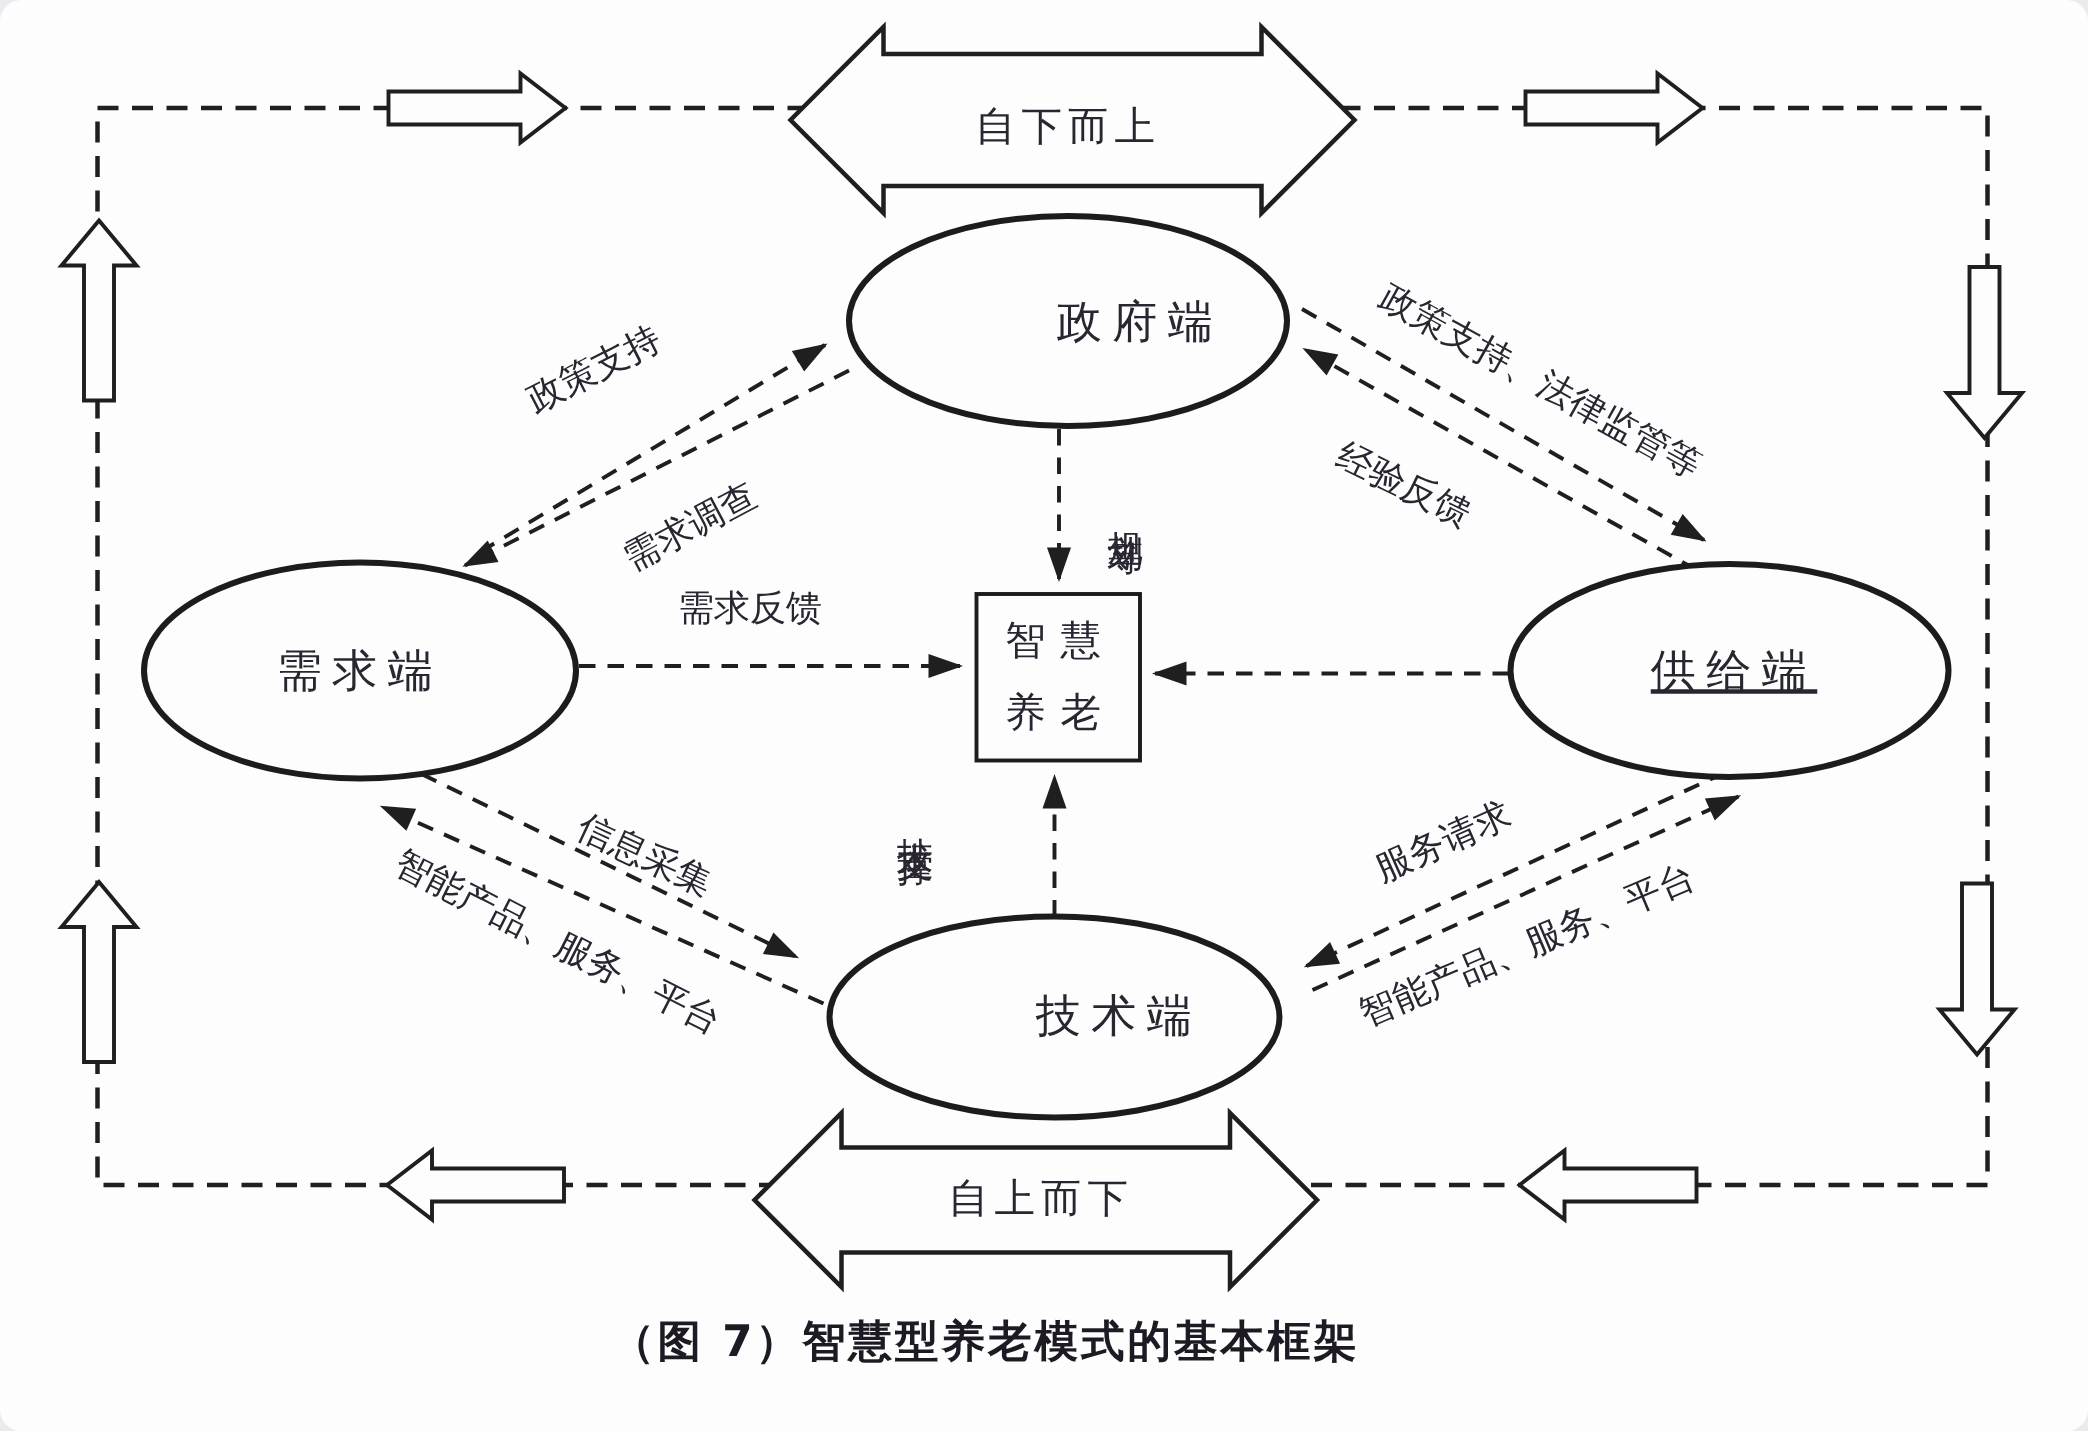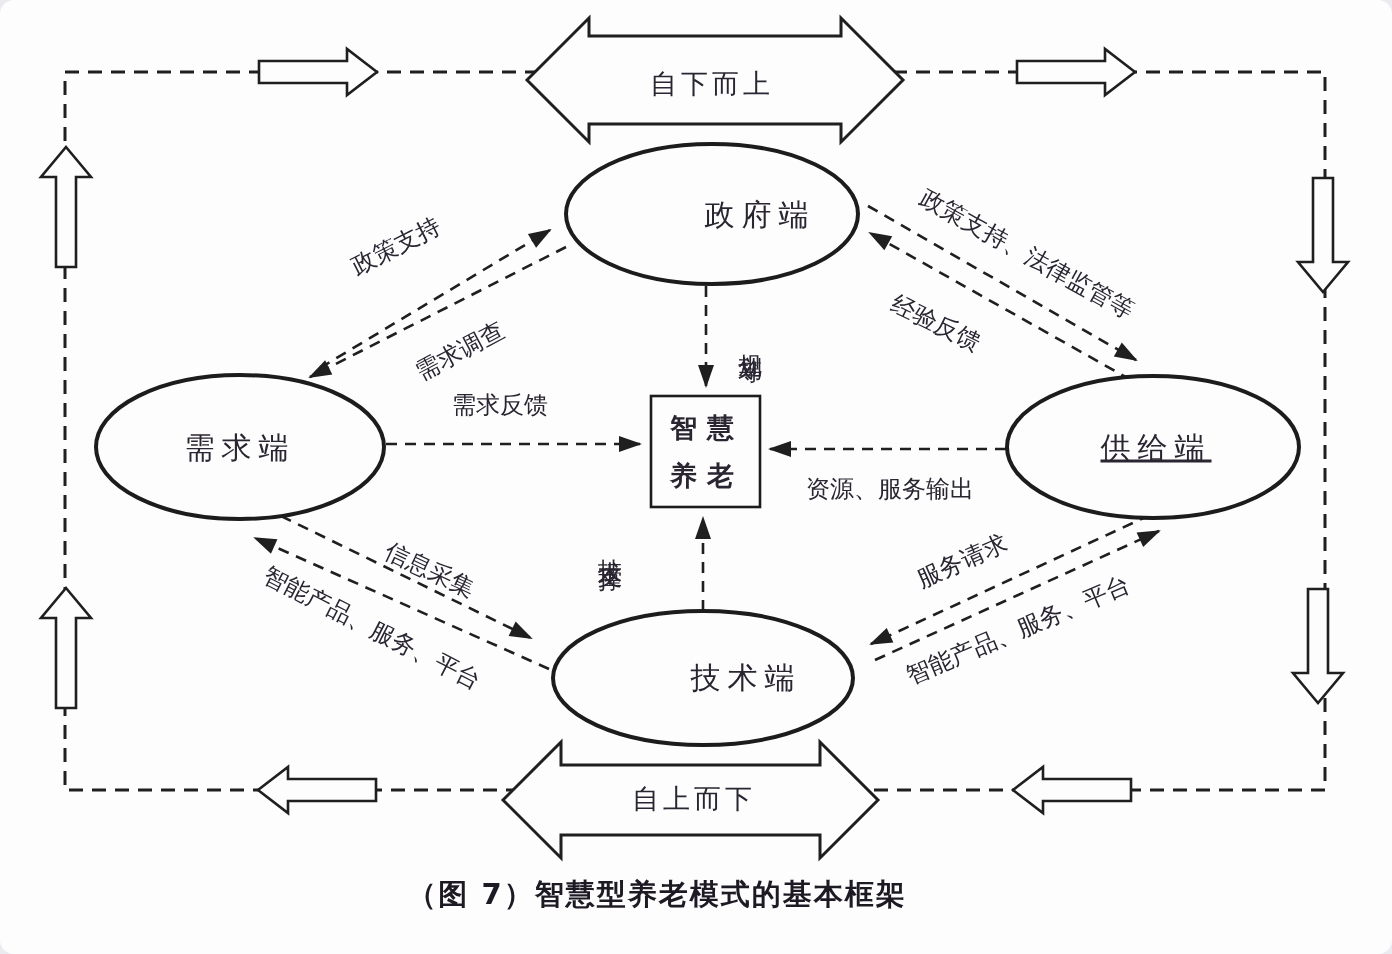--- a/index.html
+++ b/index.html
@@ -15,21 +15,21 @@
     transform:translate(-50%,-50%);
     font-size:24px;color:#2a2631;
   }
   .rot{transform-origin:center center;}
   .node{font-size:30px;letter-spacing:7px;font-weight:500;}
   .flow{font-size:27px;letter-spacing:4px;}
   .vert{writing-mode:vertical-rl;text-orientation:upright;letter-spacing:3px;}
   .centerbox-text{
     position:absolute;display:flex;flex-direction:column;align-items:center;
     transform:translate(-50%,-50%);font-size:27px;letter-spacing:10px;
-    line-height:48px;font-weight:700;
+    line-height:48px;font-weight:400;
   }
   .caption{font-size:29px;font-weight:bold;letter-spacing:2px;color:#1e1a24;}
 </style>
 </head>
 <body>
 
 <div class="canvas">
 
   <svg width="1392" height="954" viewBox="0 0 1392 954">
     <defs>
@@ -96,21 +96,20 @@
   <div class="lbl flow" style="left:694px;top:799px;">自上而下</div>
 
   <div class="lbl rot" style="left:396px;top:246px;transform:translate(-50%,-50%) rotate(-27deg);">政策支持</div>
   <div class="lbl rot" style="left:460px;top:351px;transform:translate(-50%,-50%) rotate(-28deg);">需求调查</div>
   <div class="lbl" style="left:500px;top:405px;">需求反馈</div>
 
   <div class="lbl rot" style="left:1027px;top:254px;transform:translate(-50%,-50%) rotate(29deg);">政策支持、法律监管等</div>
   <div class="lbl rot" style="left:936px;top:323px;transform:translate(-50%,-50%) rotate(26deg);">经验反馈</div>
 
   <div class="lbl vert" style="left:750px;top:339px;">规划等</div>
-  <div class="lbl" style="left:890px;top:489px;">资源、服务输出</div>
   <div class="lbl vert" style="left:610px;top:545px;">技术支撑</div>
 
   <div class="lbl rot" style="left:430px;top:570px;transform:translate(-50%,-50%) rotate(25deg);">信息采集</div>
   <div class="lbl rot" style="left:372px;top:628px;transform:translate(-50%,-50%) rotate(27deg);">智能产品、服务、平台</div>
 
   <div class="lbl rot" style="left:962px;top:561px;transform:translate(-50%,-50%) rotate(-24deg);">服务请求</div>
   <div class="lbl rot" style="left:1018px;top:630px;transform:translate(-50%,-50%) rotate(-23deg);">智能产品、服务、平台</div>
 
   <div class="lbl caption" style="left:657px;top:895px;">（图 7）智慧型养老模式的基本框架</div>
 

